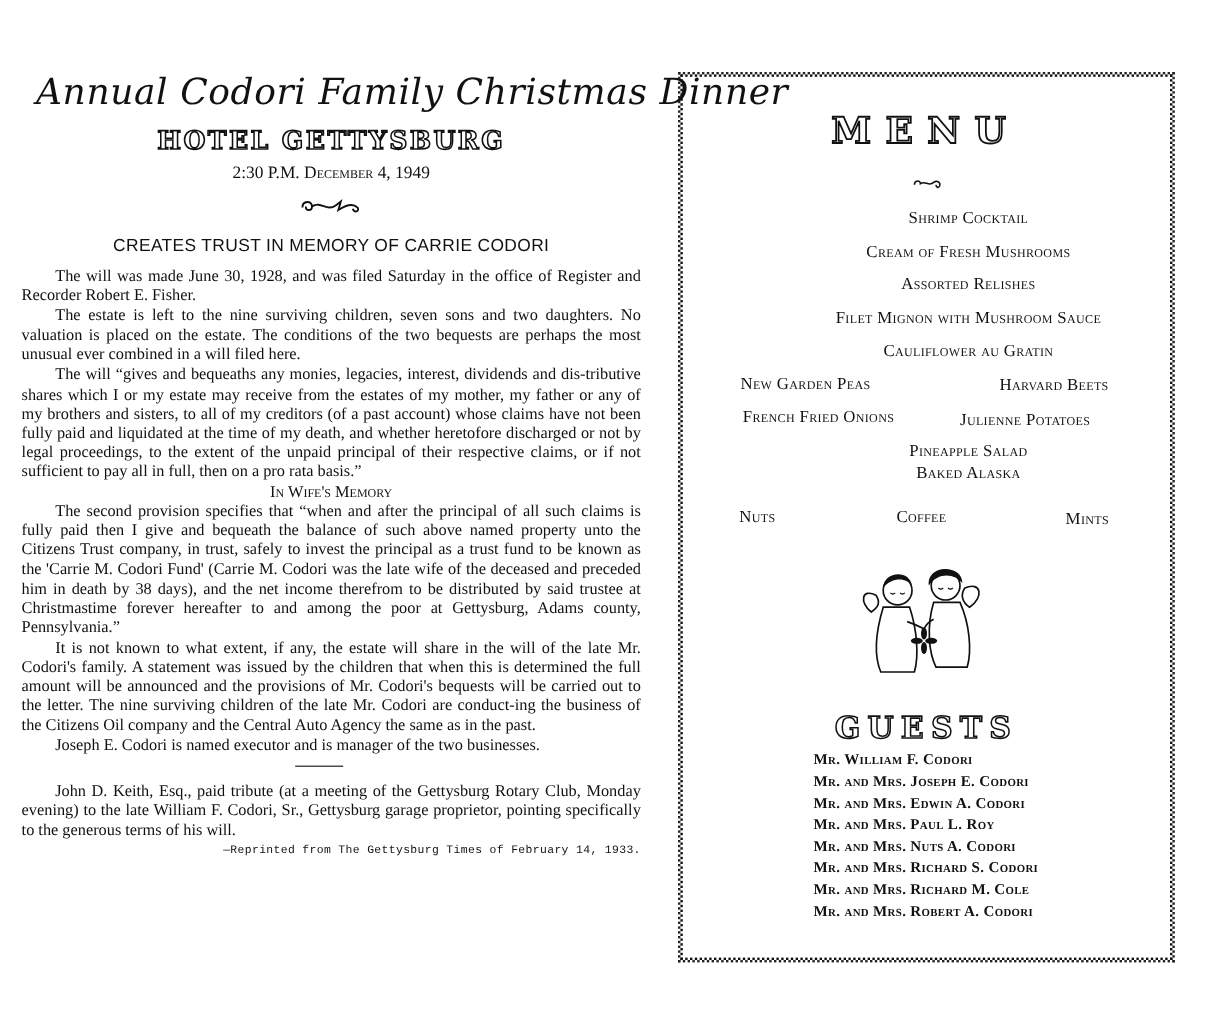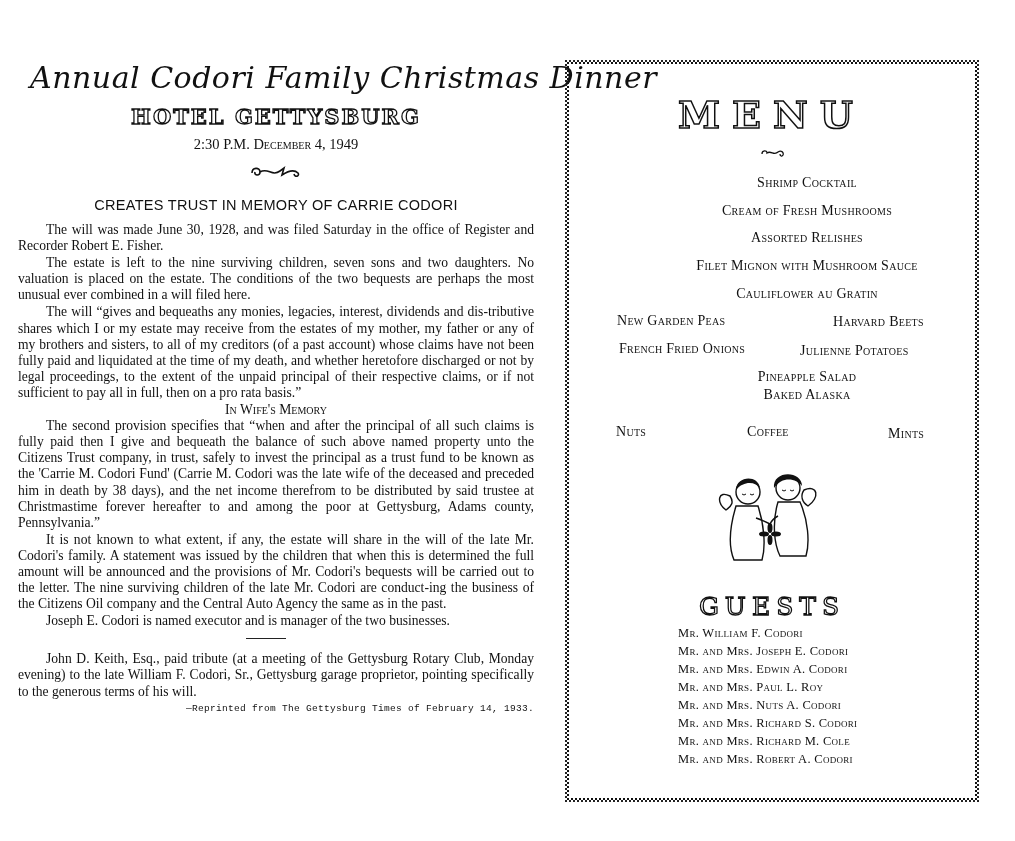--- a/index.html
+++ b/index.html
@@ -13,27 +13,27 @@
   .body-text { position:absolute; left:18px; top:222px; width:516px; font-size:13.6px; line-height:16.1px; text-align:justify; }
   .body-text p { margin:0; text-indent:28px; }
   .body-text p + p { margin-top:1px; }
   .subhead { text-align:center; font-variant:small-caps; font-size:13.6px; margin:1px 0 0 0; }
   .credit { text-align:right; font-family:"Liberation Mono", monospace; font-size:9.5px; letter-spacing:0.3px; margin-top:1px; }
   .divider { width:40px; height:1px; background:#222; margin:9px auto 12px 228px; }
 
   
   .menu-frame { position:absolute; left:567px; top:62px; width:406px; height:734px; border:2px dotted #111; outline:1px solid transparent; }
   .menu-frame::before { content:""; position:absolute; inset:-4px; border:2px dotted #222; }
-  .menu-title { position:absolute; left:567px; top:92px; width:409px; text-align:center; font-family:"DejaVu Serif", serif; font-weight:bold; font-size:38px; letter-spacing:12px; color:#fff; -webkit-text-stroke:1.5px #111; }
+  .menu-title { position:absolute; left:567px; top:92px; width:409px; text-align:center; font-family:"DejaVu Serif", serif; font-weight:bold; font-size:30px; letter-spacing:12px; color:#fff; -webkit-text-stroke:1.5px #111; }
   .flourish.r { left:760px; top:148px; width:26px; height:10px; }
   .mi { position:absolute; font-size:14px; font-variant:small-caps; letter-spacing:0.3px; white-space:nowrap; }
   .center { left:567px; width:480px; text-align:center; }
   .angels { position:absolute; left:712px; top:466px; width:110px; height:98px; }
-  .guests-title { position:absolute; left:567px; top:592px; width:410px; text-align:center; font-family:"DejaVu Serif", serif; font-weight:normal; font-size:25px; letter-spacing:6px; color:#fff; -webkit-text-stroke:1.3px #111; }
-  .guest { position:absolute; left:678px; font-size:12.5px; font-variant:small-caps; letter-spacing:0.3px; white-space:nowrap; }
+  .guests-title { position:absolute; left:567px; top:592px; width:410px; text-align:center; font-family:"DejaVu Serif", serif; font-weight:bold; font-size:25px; letter-spacing:6px; color:#fff; -webkit-text-stroke:1.3px #111; }
+  .guest { position:absolute; left:678px; font-size:12.5px; font-variant:small-caps; letter-spacing:0.3px; white-space:nowrap;font-weight:bold; }
 </style>
 </head>
 <body>
 
 <div class="script-title">Annual Codori Family Christmas Dinner</div>
 <div class="hotel">HOTEL GETTYSBURG</div>
 <div class="datetime">2:30 P.M. December 4, 1949</div>
 <svg class="flourish l" viewBox="0 0 60 18">
   <path d="M6 10 C6 4, 14 4, 14 9 C14 13, 8 13, 9 9 M14 9 C22 4, 26 14, 34 8 L38 5 L36 12 C42 8, 48 6, 52 10 C54 13, 49 15, 48 11" fill="none" stroke="#111" stroke-width="1.6"></path>
 </svg>

